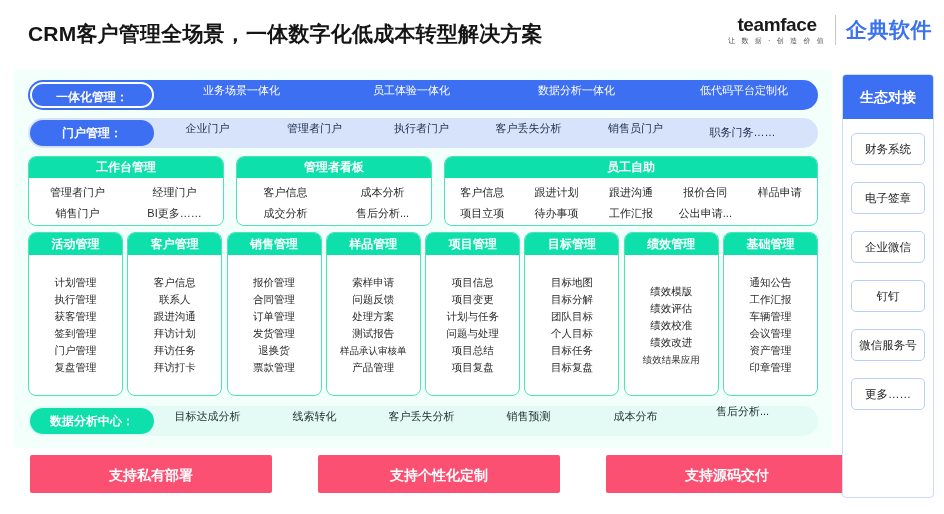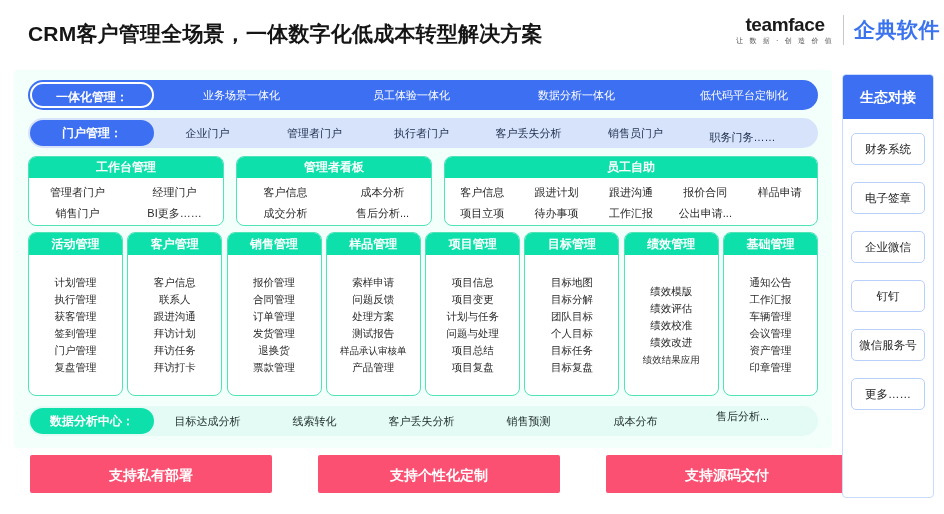--- a/index.html
+++ b/index.html
@@ -28,21 +28,21 @@
     left: 28px;
     top: 20px;
     font-size: 21px;
     font-weight: bold;
     color: #151515;
     letter-spacing: 0.2px;
     white-space: nowrap;
   }
   .brand {
     position: absolute;
-    right: 4px;
+    right: 12px;
     top: 12px;
     display: flex;
     align-items: center;
     height: 36px;
     text-align: center;
   }
   .brand-left {
     display: flex;
     flex-direction: column;
     align-items: center;
@@ -124,21 +124,20 @@
     background: #3d6ff2;
   }
   .pill-solid {
     width: 124px;
     background: #3d6ff2;
     color: #ffffff;
   }
   .bar-items {
     flex: 1 1 auto;
     display: flex;
-    align-items: center;
     height: 24px;
   }
   .bar-item {
     font-size: 11px;
     text-align: center;
     white-space: nowrap;
   }
   .bar-integrated .bar-item { color: #ffffff; }
   .bar-portal .bar-item { color: #1f2d4d; }
 

